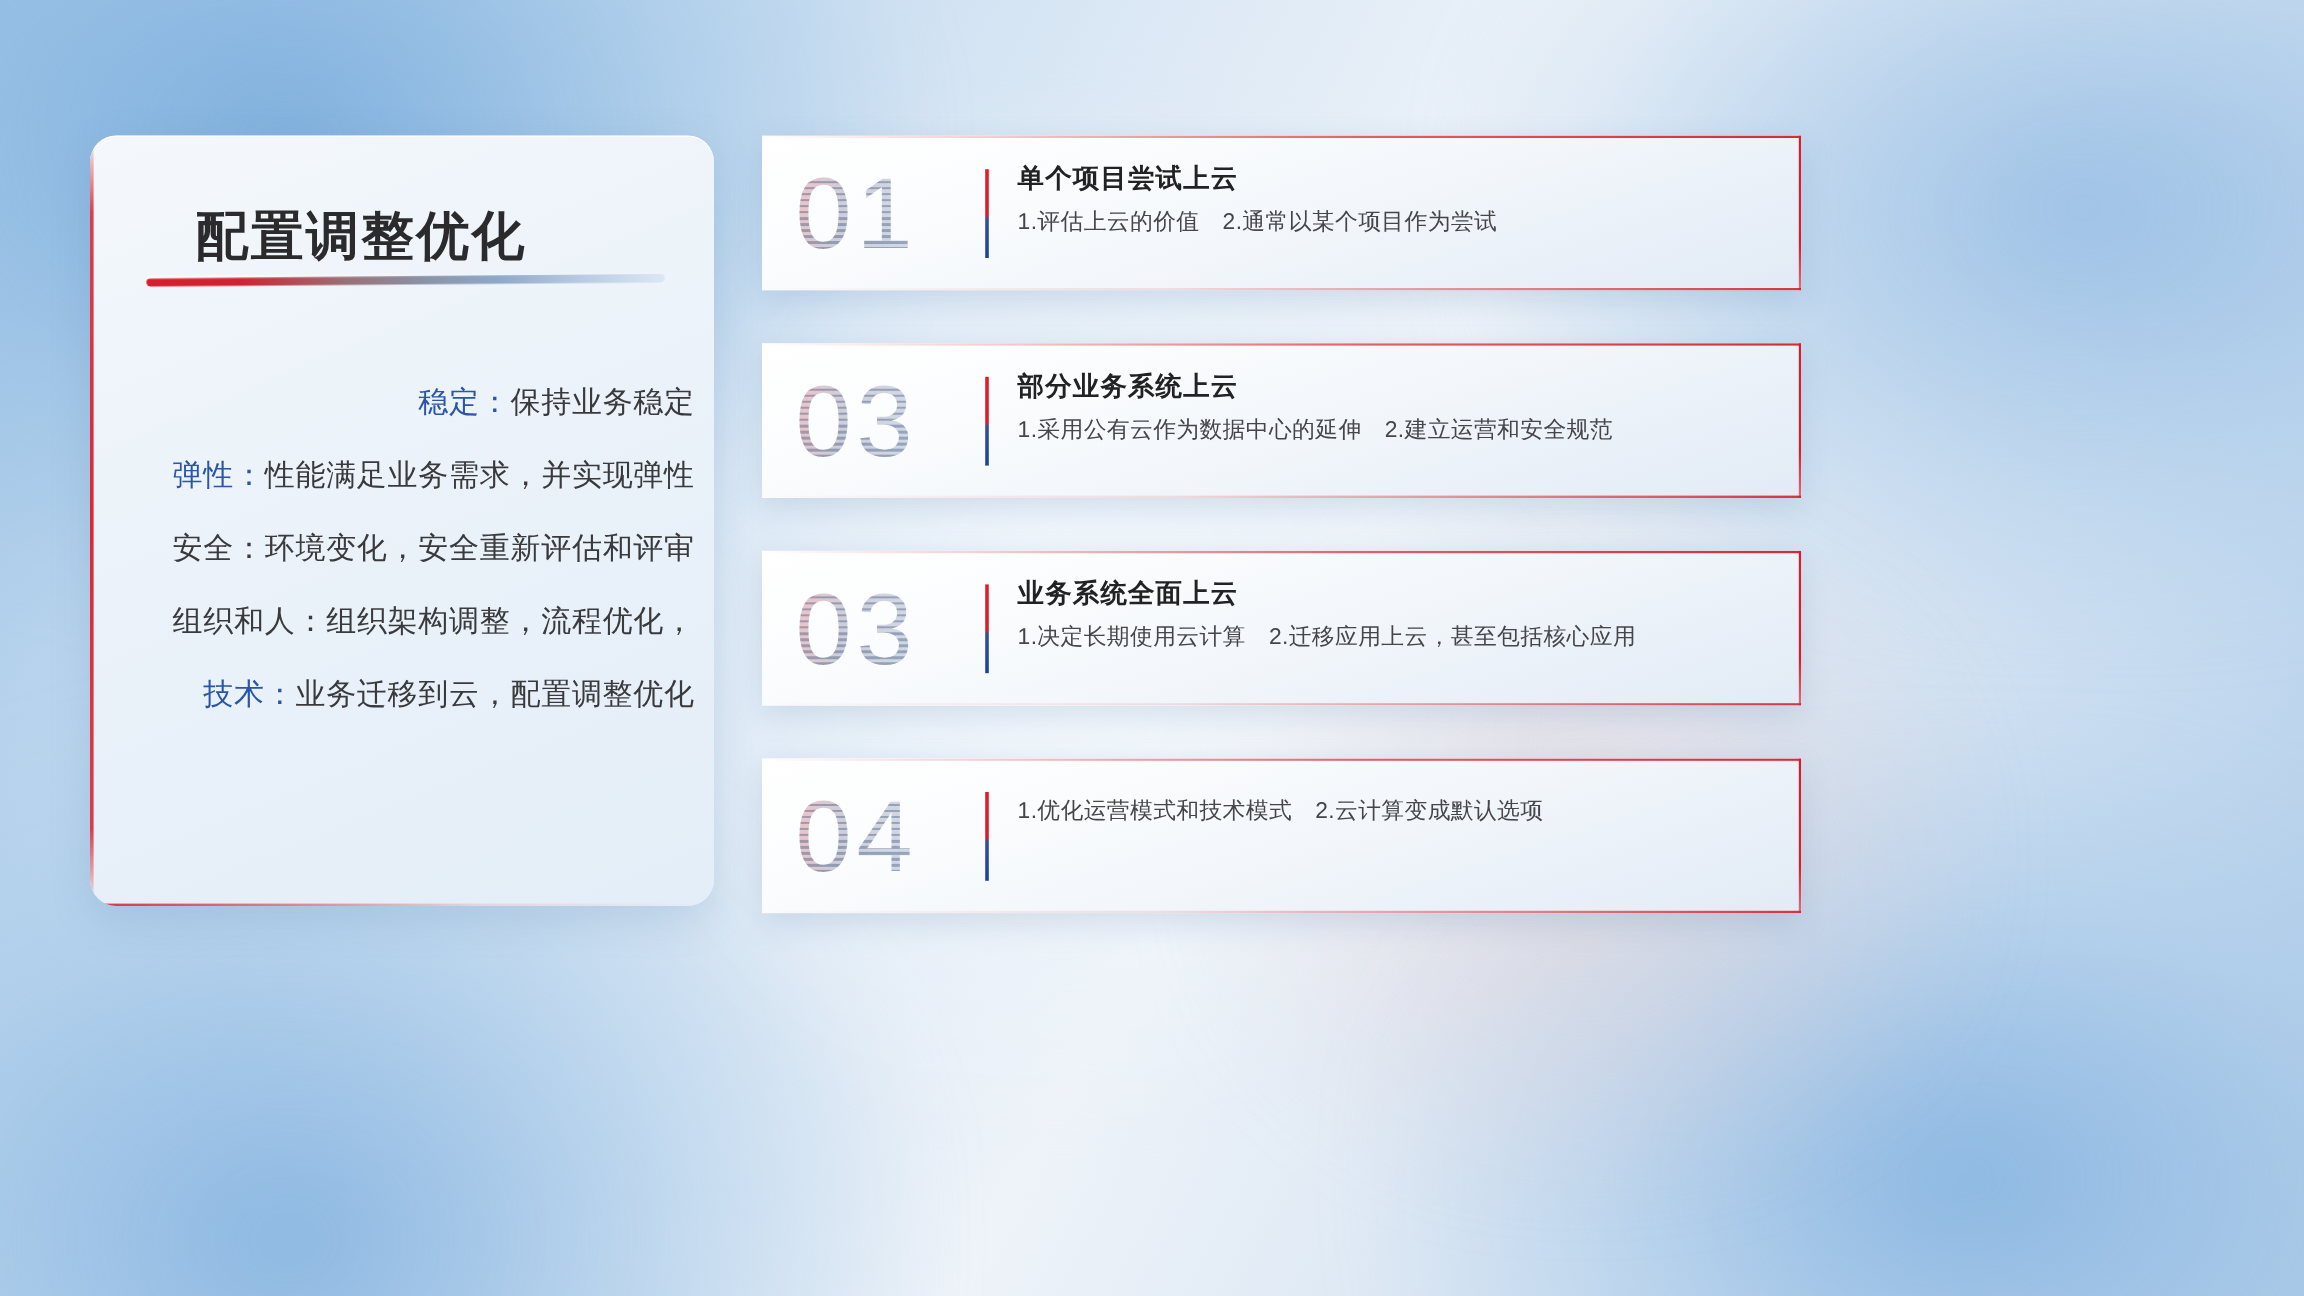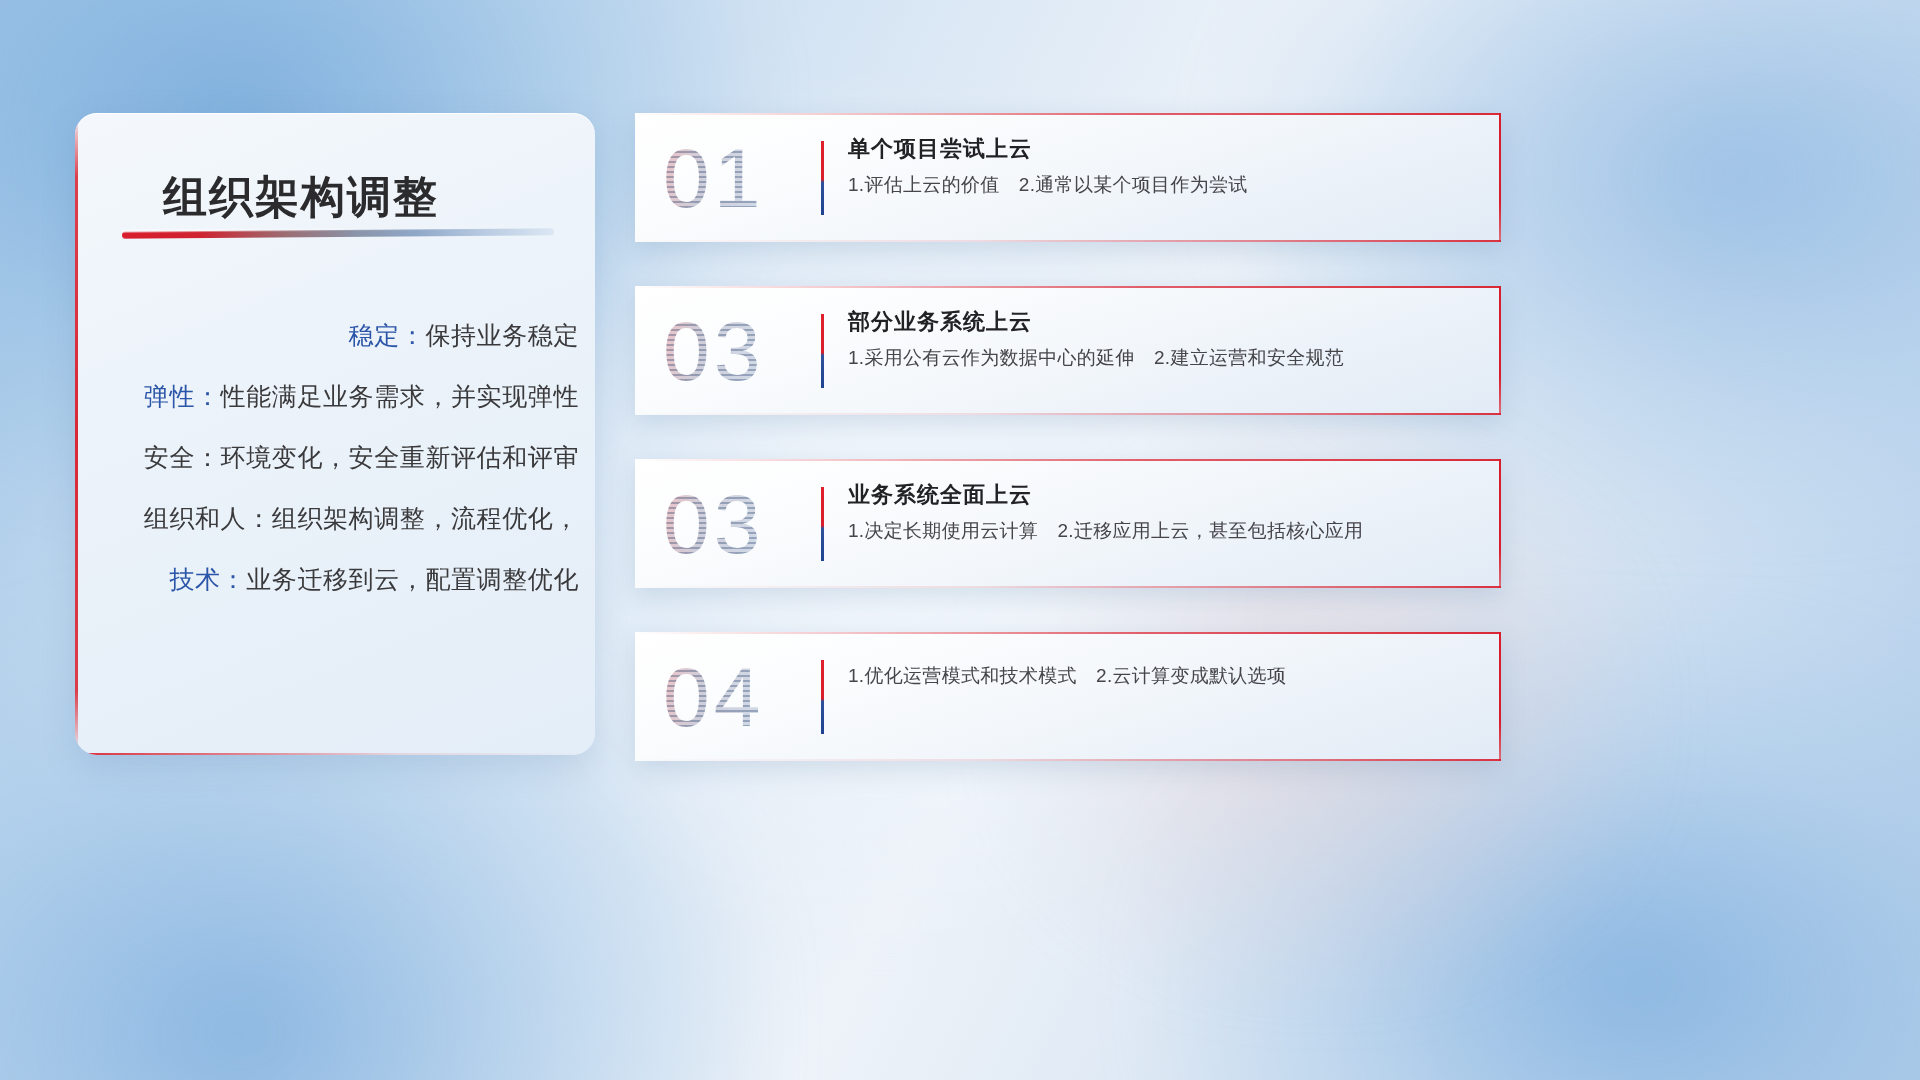--- a/index.html
+++ b/index.html
@@ -155,21 +155,21 @@
   <div class="bg-glow-b"></div>
   <div class="bg-glow-c"></div>
   <div class="bg-glow-d"></div>
   <div class="bg-warm"></div>
   <div class="bg-pale"></div>
 </div>
 
 <section id="left-panel">
   <div class="edge-red"></div>
   <div class="edge-bottom"></div>
-  <h1 class="panel-title">组织架构调整</h1>
+  <h1 class="panel-title">配置调整优化</h1>
   <div class="panel-rule"></div>
   <div id="factor-list">
       <div class="factor-row"><span class="factor-label">稳定：</span><span class="factor-text">保持业务稳定</span></div>
       <div class="factor-row"><span class="factor-label">弹性：</span><span class="factor-text">性能满足业务需求，并实现弹性</span></div>
       <div class="factor-row"><span class="factor-label neutral">安全：</span><span class="factor-text">环境变化，安全重新评估和评审</span></div>
       <div class="factor-row"><span class="factor-label neutral">组织和人：</span><span class="factor-text">组织架构调整，流程优化，</span></div>
       <div class="factor-row"><span class="factor-label">技术：</span><span class="factor-text">业务迁移到云，配置调整优化</span></div>
     </div>
 </section>
 

